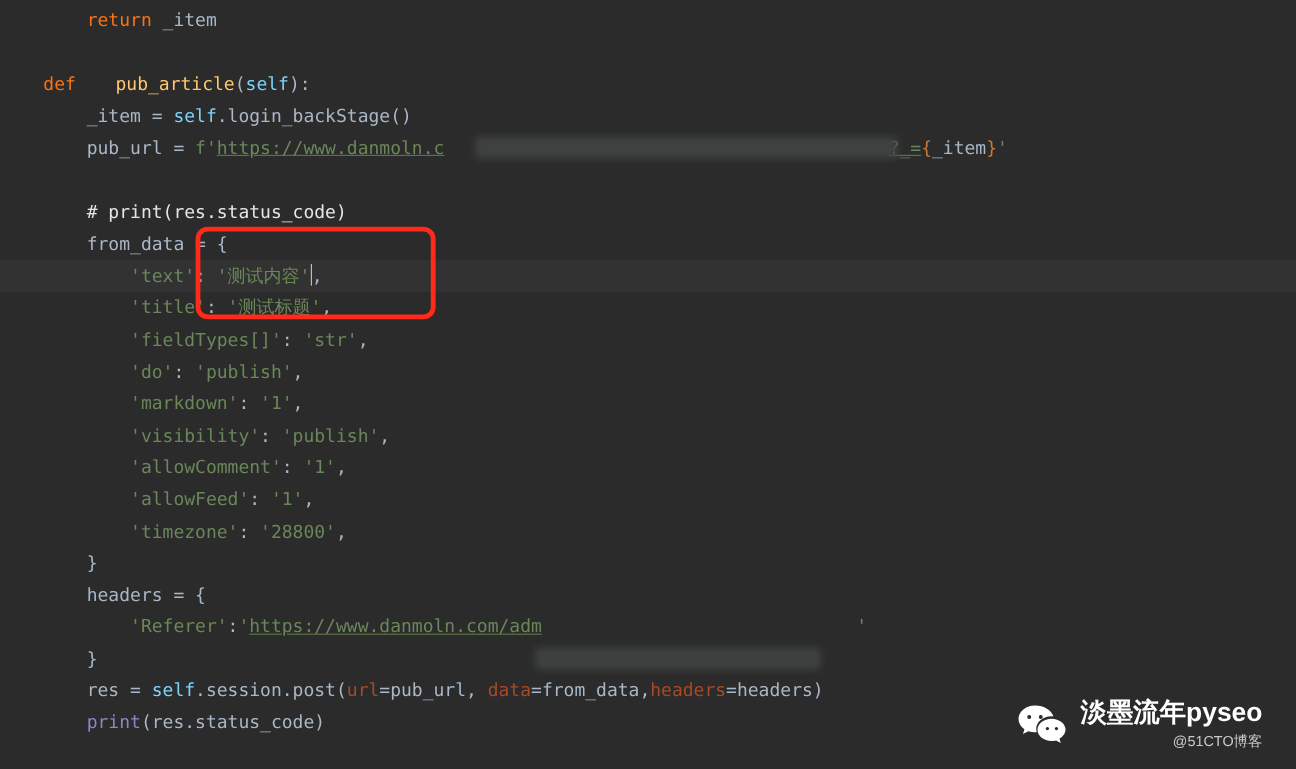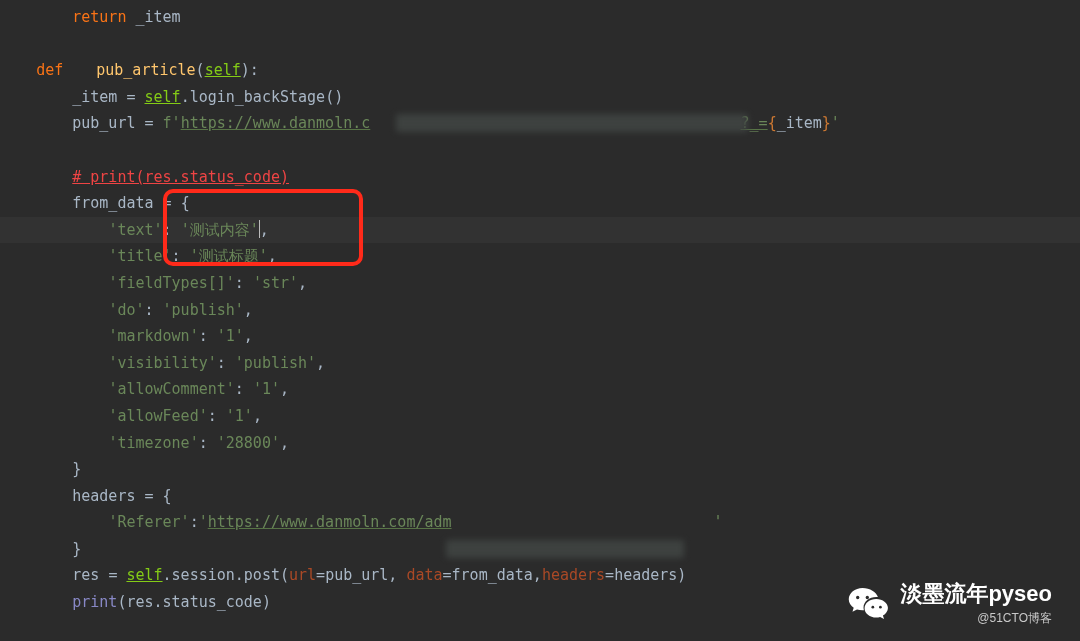--- a/index.html
+++ b/index.html
@@ -28,28 +28,28 @@
     line-height: 26.6px;
     padding-left: 0;
     position: relative;
   }
   .line.highlight {
     background: #323232;
   }
   
   .kw   { color: #f97316; }     
   .fn   { color: #ffc66d; margin-left: 24px; }     
-  .self { color: #84cc16; text-decoration: underline; }     
+  .self { color: #7dd3fc; }     
   .ident{ color: #a9b7c6; }     
   .op   { color: #a9b7c6; }     
   .str  { color: #6a8759; }     
   .str-u{ color: #6a8759; text-decoration: underline; text-decoration-color: #587446; }
   .fpre { color: #6a8759; }     
   .brace{ color: #cc7832; }     
-  .cmt  { color: #ef4444; text-decoration: underline; }     
+  .cmt  { color: #e5e5e5; }     
   .kwarg{ color: #aa4926; }     
   .builtin{ color: #8888c6; }   
   .caret {
     display: inline-block;
     width: 1px;
     height: 18px;
     background: #bbbbbb;
     vertical-align: -3px;
   }
   

